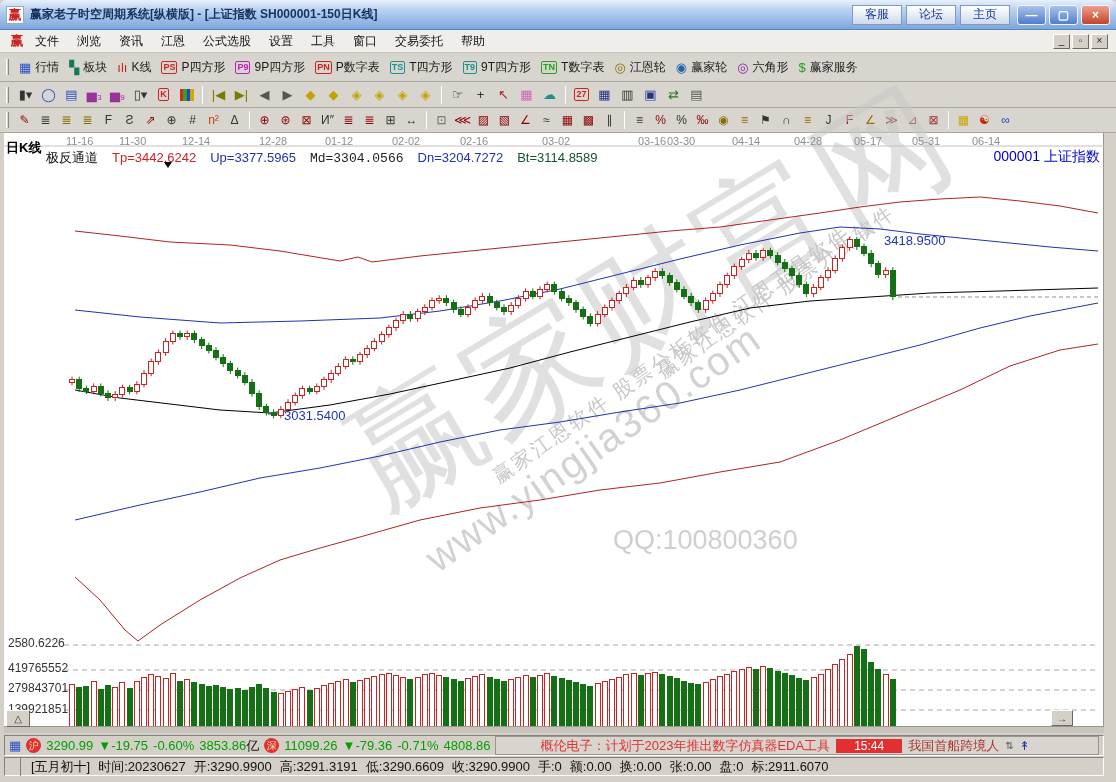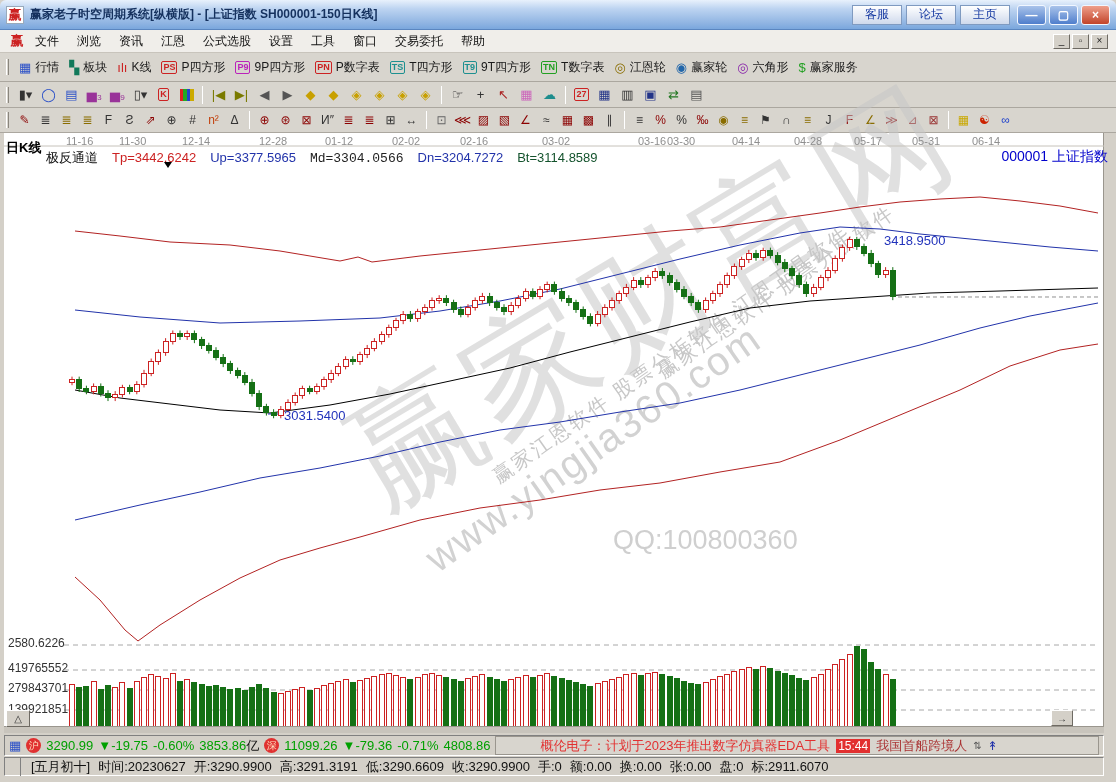--- a/index.html
+++ b/index.html
@@ -28,34 +28,34 @@
   .tb2btn{min-width:23px;height:20px;display:inline-flex;align-items:center;justify-content:center;font-size:13px;line-height:1;padding:0 1px;}
   .tb3btn{min-width:21px;height:19px;display:inline-flex;align-items:center;justify-content:center;font-size:12px;line-height:1;padding:0 1px;}
   .vsep{width:1px;height:18px;background:#9a968e;border-right:1px solid #fff;margin:0 4px;}
   .cbar{width:14px;height:12px;background:linear-gradient(90deg,#d22 0 25%,#2a2 25% 50%,#24c 50% 75%,#ca0 75% 100%);}
   .chartpane{left:4px;top:133px;width:1100px;height:600px;background:#fff;border-right:1px solid #9a968e;}
   .dates span{position:absolute;top:2px;font-size:11px;color:#8e8e8e;}
   .pane-label{left:6px;top:139px;font-size:13px;color:#000;font-weight:bold;z-index:3;}
   .indrow{left:46px;top:149px;font-size:13px;z-index:3;white-space:nowrap;}
   .indrow b{color:#111;font-weight:normal;margin-right:14px;}
   .indrow span{margin-right:14px;}
-  .symlabel{top:148px;right:8px;font-size:14px;color:#0000cc;z-index:3;}
+  .symlabel{top:148px;right:16px;font-size:14px;color:#0000cc;z-index:3;}
   .anno{font-size:13px;color:#2233bb;z-index:3;}
   .axlab{left:8px;font-size:12px;color:#333;z-index:3;}
   .wm{color:#c7c7c7;z-index:1;white-space:nowrap;pointer-events:none;}
   #plot{left:0;top:0;z-index:2;pointer-events:none;}
   .scrolltrack{left:4px;top:726px;width:1100px;height:7px;background:#c8c4bc;border-top:1px solid #9a968e;z-index:4;}
   .minibtn{background:#d4d0c8;border:1px solid;border-color:#fff #6e6a63 #6e6a63 #fff;display:flex;align-items:center;justify-content:center;font-size:10px;color:#333;z-index:6;}
   .status1{left:4px;top:735px;width:1100px;height:21px;display:flex;align-items:center;gap:5px;font-size:13px;padding:0 4px;border:1px solid;border-color:#808080 #fff #fff #808080;background:#d4d0c8;}
   .grn{color:#00a000;white-space:nowrap;}
   .blk{color:#111;}
   .exch{width:15px;height:15px;border-radius:50%;background:#e03030;color:#ffe0c0;font-size:10px;display:inline-flex;align-items:center;justify-content:center;flex:none;}
   .newsbox{display:flex;align-items:center;gap:6px;border:1px solid #9a968e;background:#d8d5ce;height:19px;padding:0 4px;white-space:nowrap;overflow:hidden;flex:1;}
   .headline{color:#e23030;font-size:13px;margin-left:40px;}
-  .ntime{background:#e23030;color:#fff;font-size:12px;padding:0 2px;}
+  .ntime{background:#e23030;color:#fff;font-size:12px;padding:0 18px;}
   .nnext{color:#a33;font-size:13px;}
   .status2{left:4px;top:757px;width:1100px;height:19px;display:flex;align-items:center;font-size:13px;color:#111;padding:0 6px;border:1px solid;border-color:#808080 #fff #fff #808080;background:#d4d0c8;white-space:nowrap;gap:8px;}
   .s2cell{width:10px;height:19px;border-right:1px solid #808080;margin-right:2px;}
 </style>
 </head>
 <body>
 
 <div class="win">
 
   <div class="abs titlebar">

